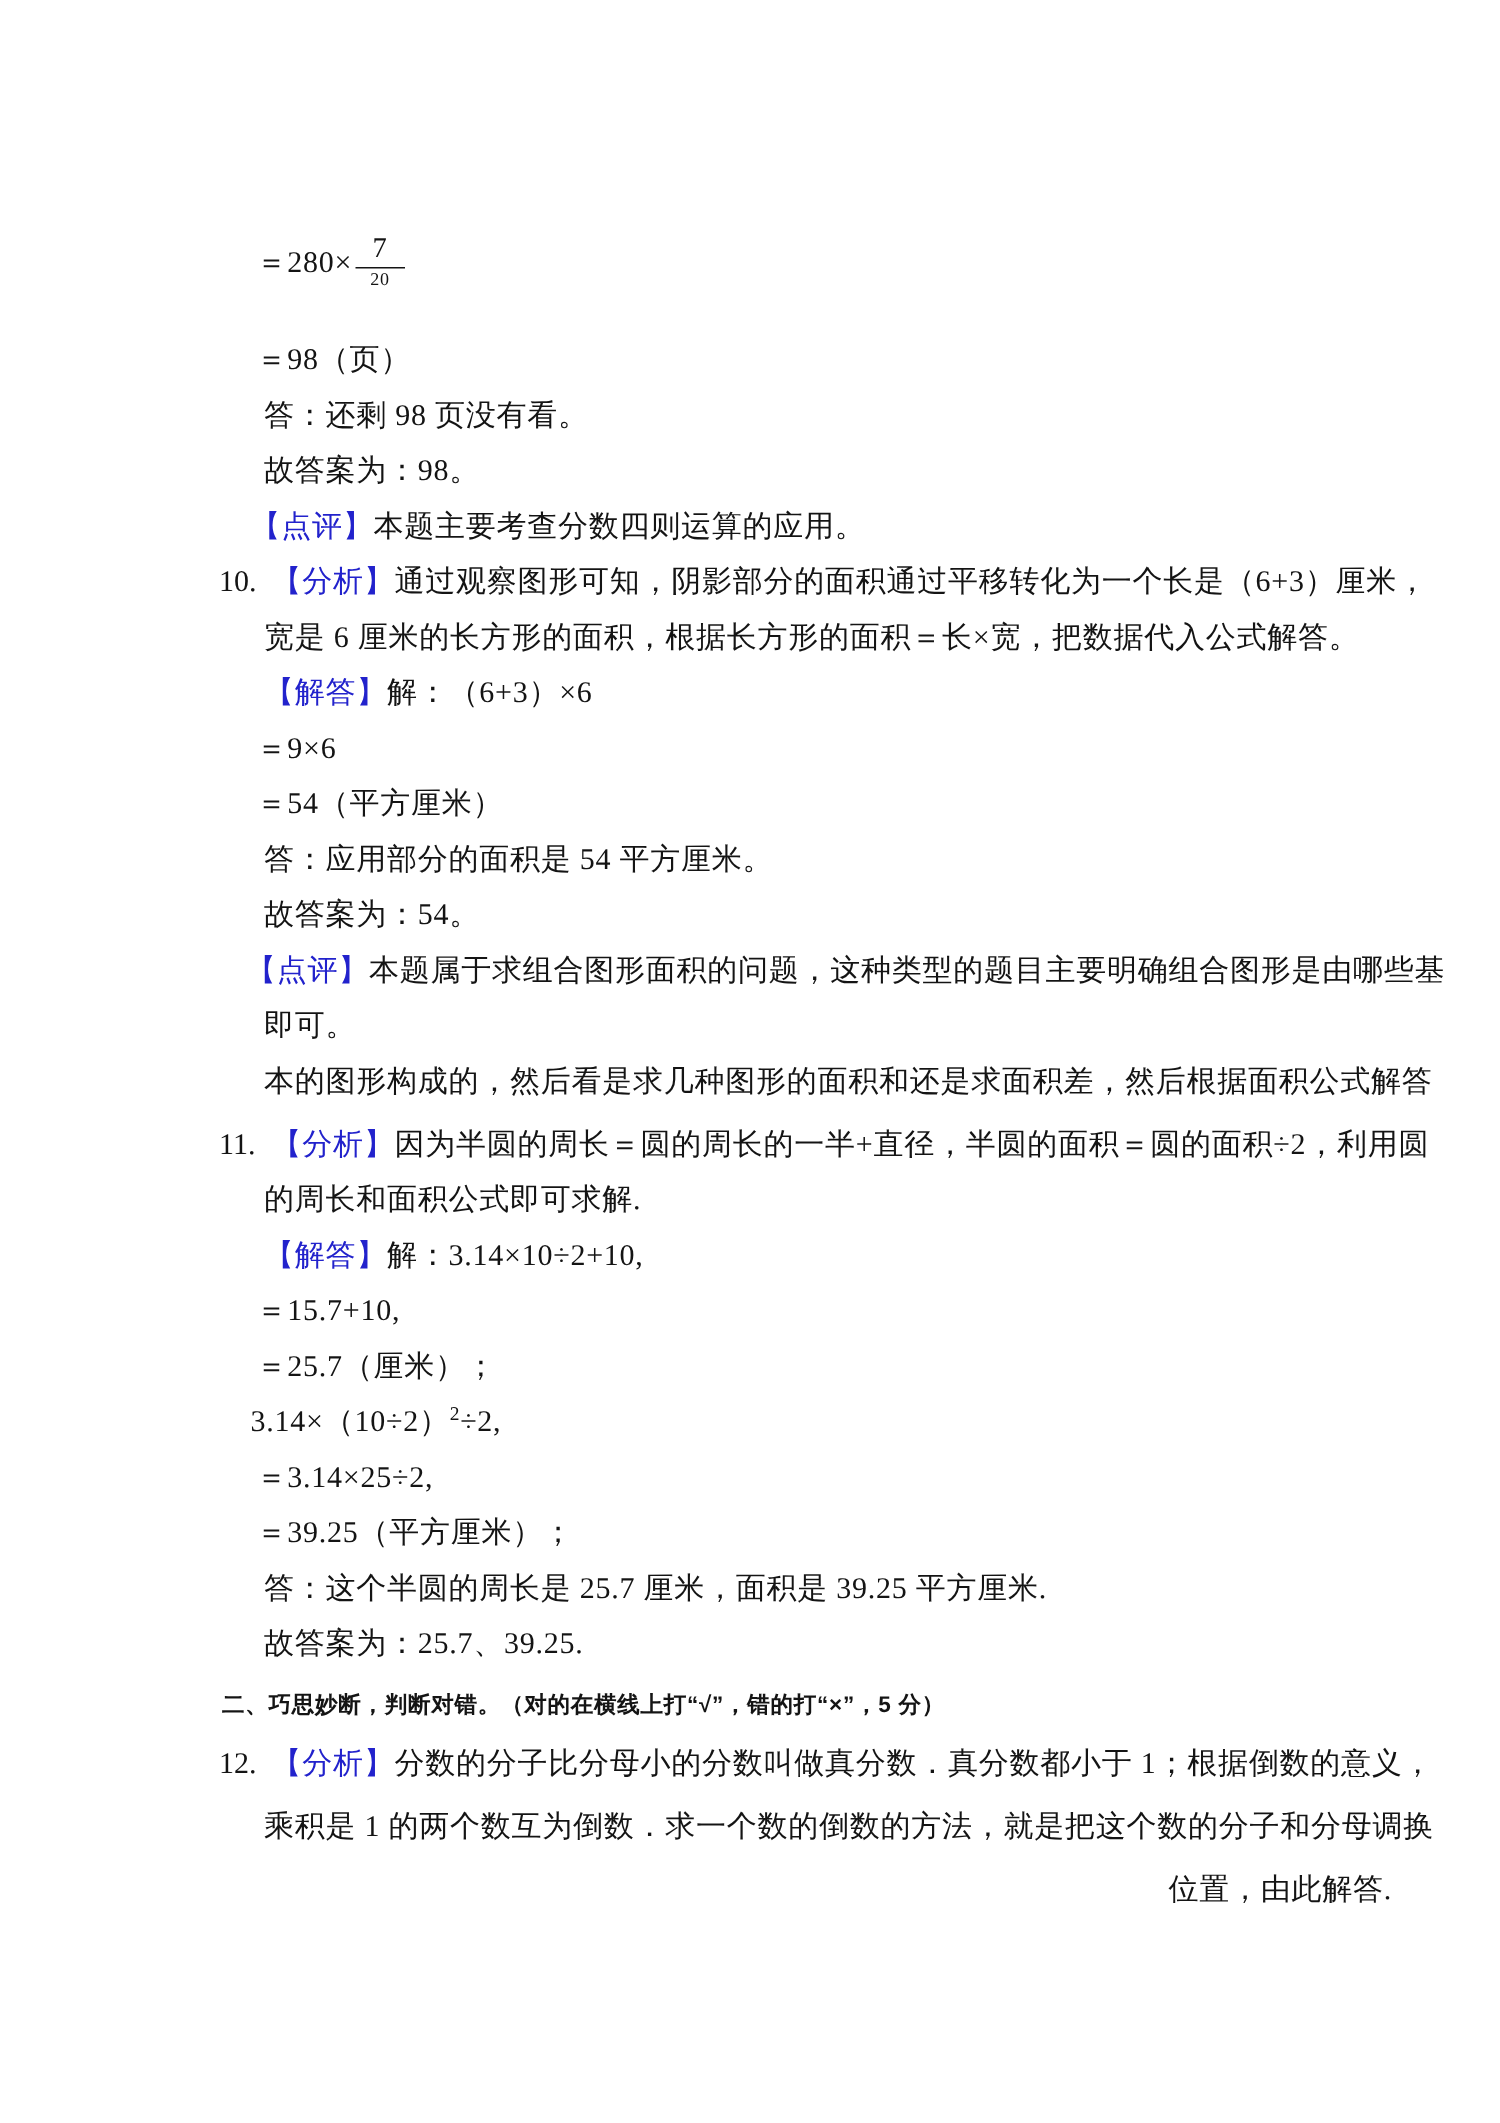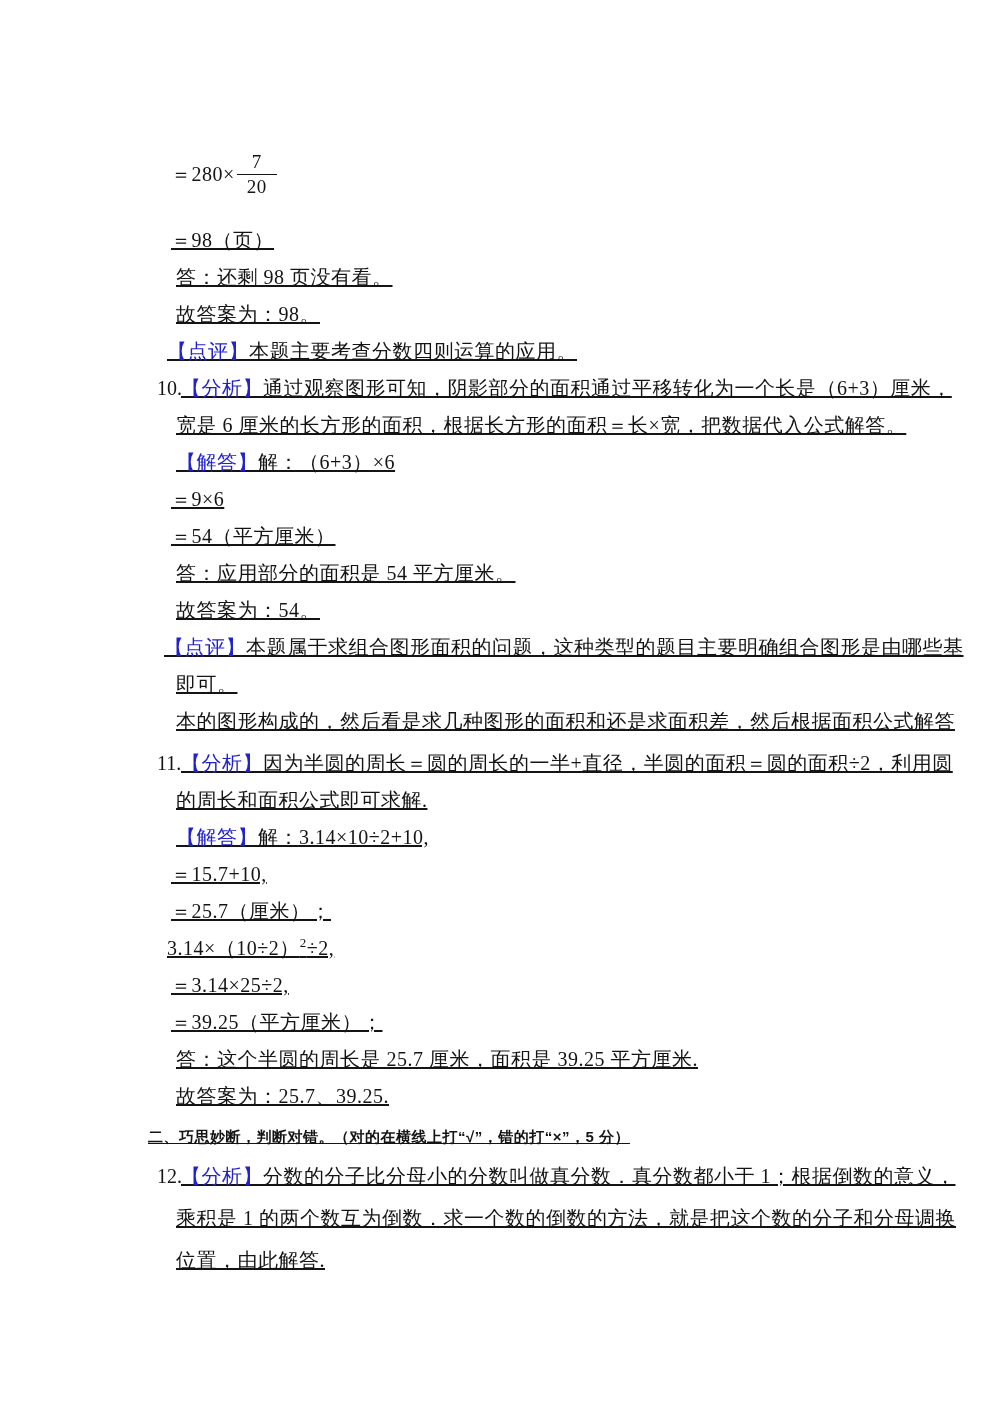--- a/index.html
+++ b/index.html
@@ -20,34 +20,33 @@
     position:relative;
     width:928px;height:1415px;
     box-sizing:border-box;
     padding-top:126px;
   }
   .line{
     position:relative;
     line-height:37px;
     white-space:nowrap;
     letter-spacing:0.5px;
-    text-decoration:underline;
   }
   
   .body  {padding-left:176px;}
   .eq    {padding-left:171px;}
   .label {padding-left:167px;}
   .tight {padding-left:164px;}
   .item  {padding-left:181px;}
   .headr {padding-left:148px;font-weight:bold;font-size:15px;font-family:"Liberation Sans","DejaVu Sans",sans-serif;}
-  .wide  {line-height:42px;}
+  .wide  {line-height:42px;text-align:right;}
   .gap-md{margin-top:5px;}
   .gap-sm{margin-top:3px;}
   .qnum{
-    position:absolute;left:157px;top:0;
+    position:absolute;left:146px;top:0;
     letter-spacing:0;
   }
   .blue{color:var(--blue);}
   .sup{
     vertical-align:super;
     font-size:13px;
     line-height:0;
   }
   
   .fracline{
@@ -66,21 +65,21 @@
   }
   .fnum{
     display:block;
     padding:0 10px 1px 10px;
     border-bottom:1.6px solid var(--ink);
     font-size:19px;
   }
   .fden{
     display:block;
     padding:1px 10px 0 10px;
-    font-size:19px;
+    font-size:12px;
   }
 </style>
 </head>
 <body>
 
 <div class="page">
   <div>
       <div class="fracline eq">
         <span>＝280×</span>
         <span class="frac">

